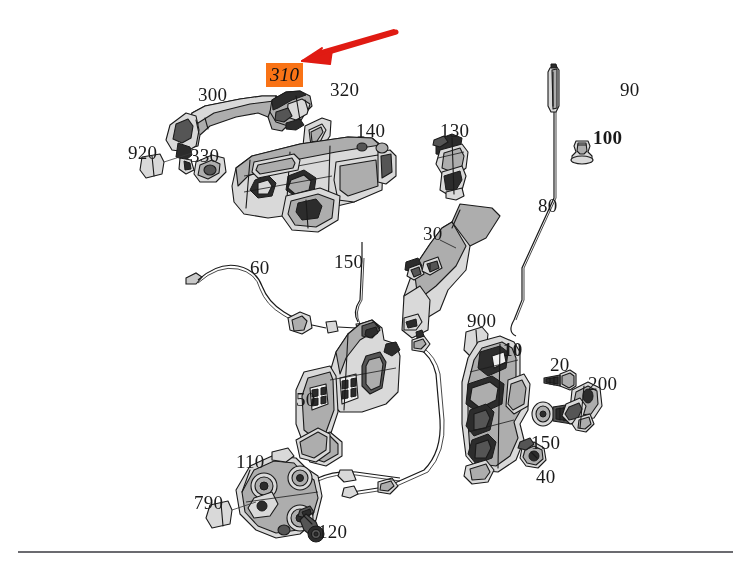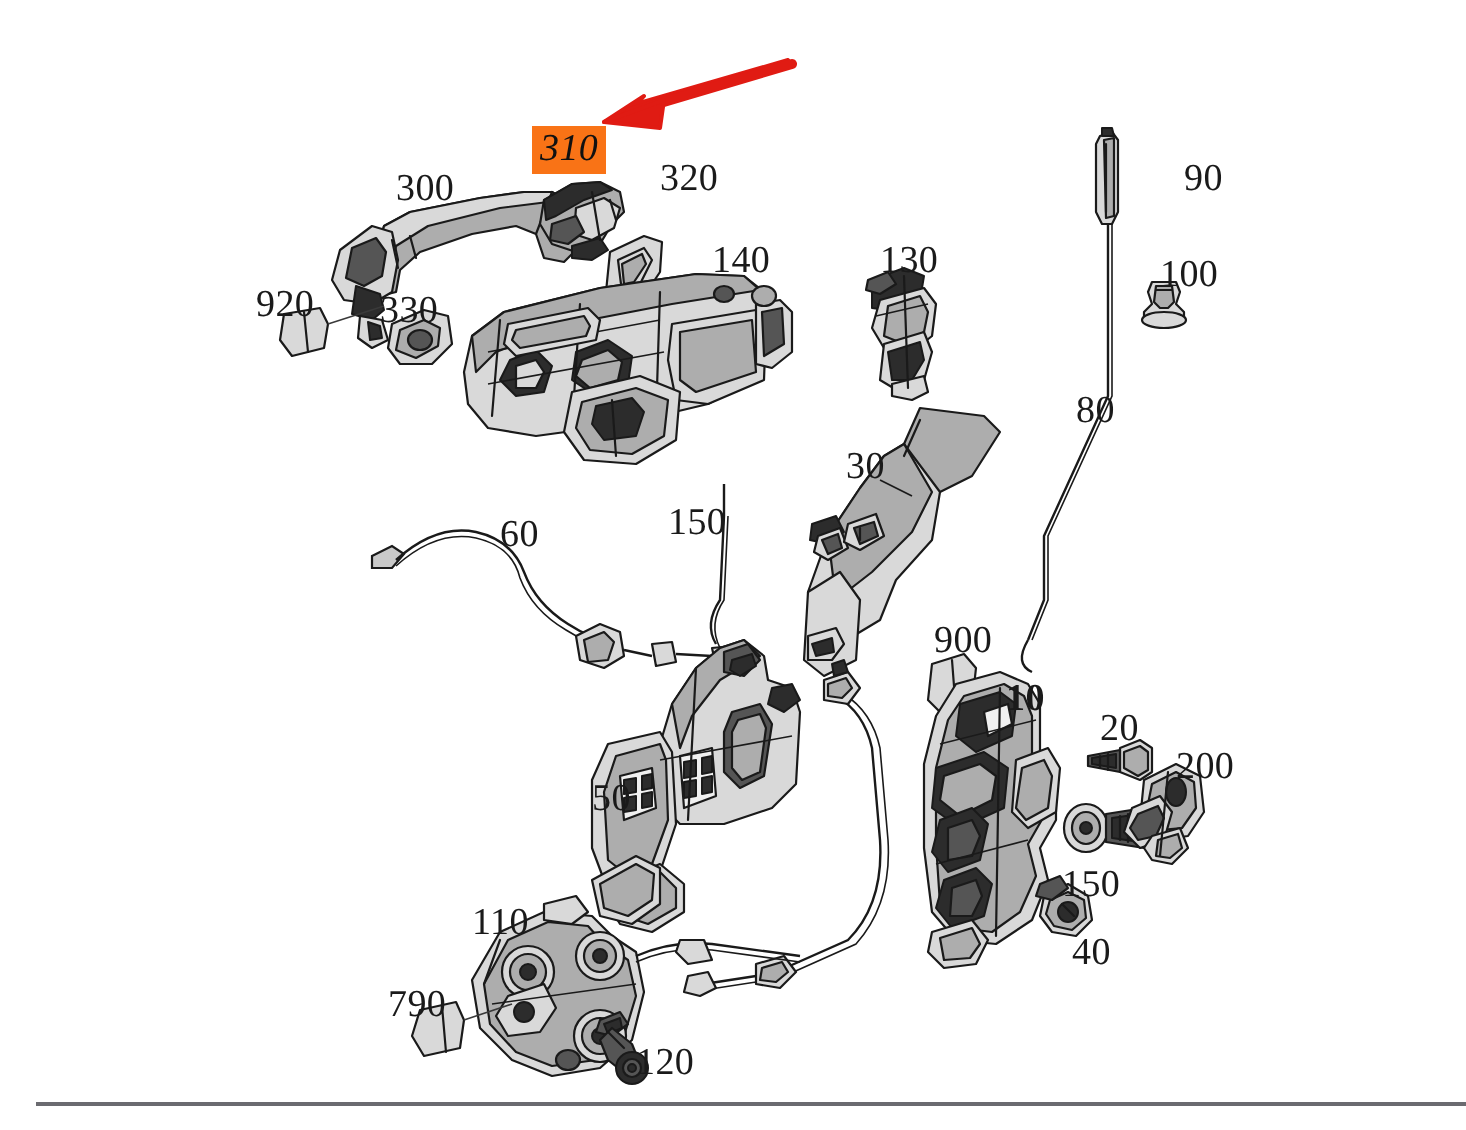--- a/index.html
+++ b/index.html
@@ -334,22 +334,22 @@
       <path d="M396 32 L315 56" stroke="#e01b13" stroke-width="5" stroke-linecap="round" fill="none"></path>
       <path d="M302 61 L332 50 L330 64 Z" fill="#e01b13" stroke="#e01b13" stroke-width="2" stroke-linejoin="round"></path>
     </g>
   </svg>
 
   <div class="lbl" style="left:198px;top:85px;">300</div>
   <div class="lbl hl" style="left:266px;top:63px;">310</div>
   <div class="lbl" style="left:330px;top:80px;">320</div>
   <div class="lbl" style="left:356px;top:121px;">140</div>
   <div class="lbl" style="left:440px;top:121px;">130</div>
-  <div class="lbl" style="left:560px;top:80px;padding-left:32px;">90</div>
-  <div class="lbl" style="left:580px;top:128px;">100</div>
+  <div class="lbl" style="left:588px;top:80px;padding-left:32px;">90</div>
+  <div class="lbl" style="left:593px;top:128px;font-weight:bold;">100</div>
   <div class="lbl" style="left:128px;top:143px;">920</div>
   <div class="lbl" style="left:190px;top:146px;text-align:right;">330</div>
   <div class="lbl" style="left:538px;top:196px;">80</div>
   <div class="lbl" style="left:423px;top:224px;">30</div>
   <div class="lbl" style="left:250px;top:258px;">60</div>
   <div class="lbl" style="left:334px;top:252px;">150</div>
   <div class="lbl" style="left:467px;top:311px;">900</div>
   <div class="lbl" style="left:503px;top:340px;font-weight:bold;">10</div>
   <div class="lbl" style="left:550px;top:355px;">20</div>
   <div class="lbl" style="left:588px;top:374px;">200</div>

